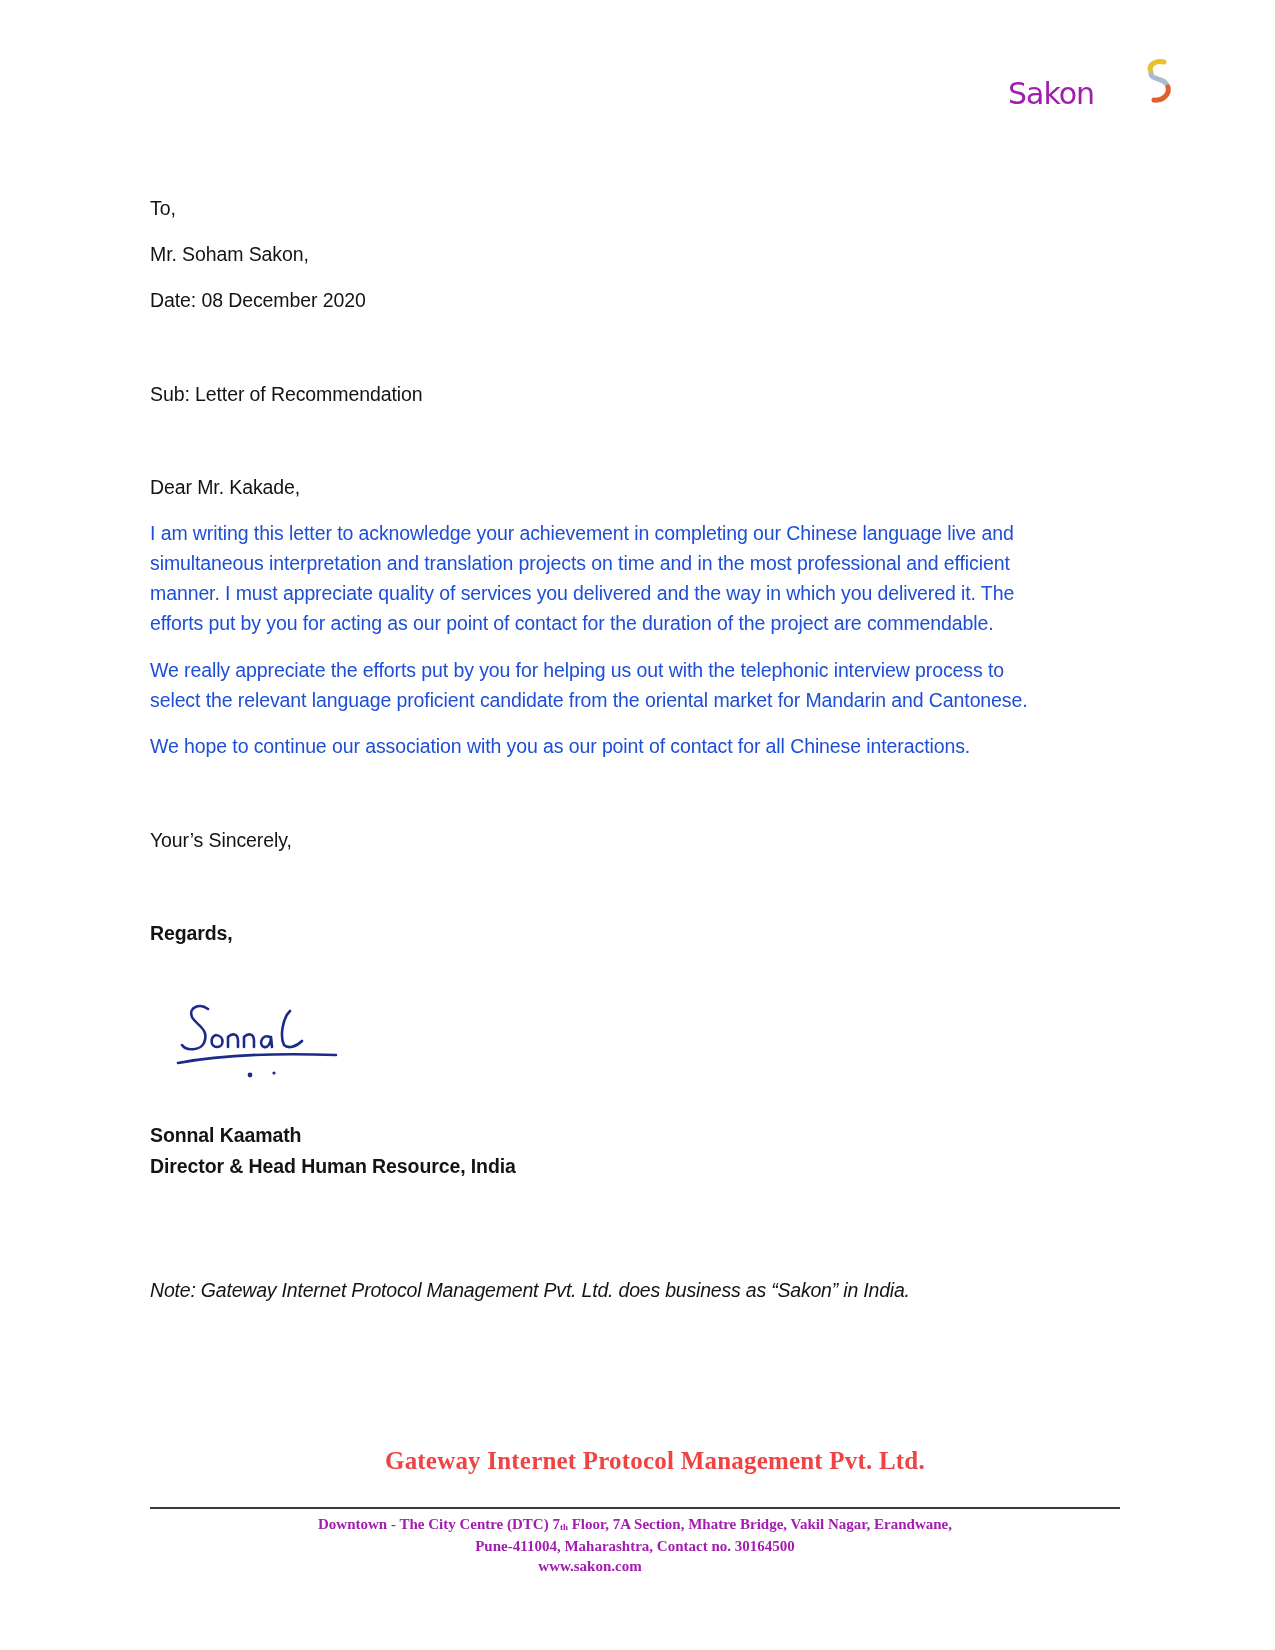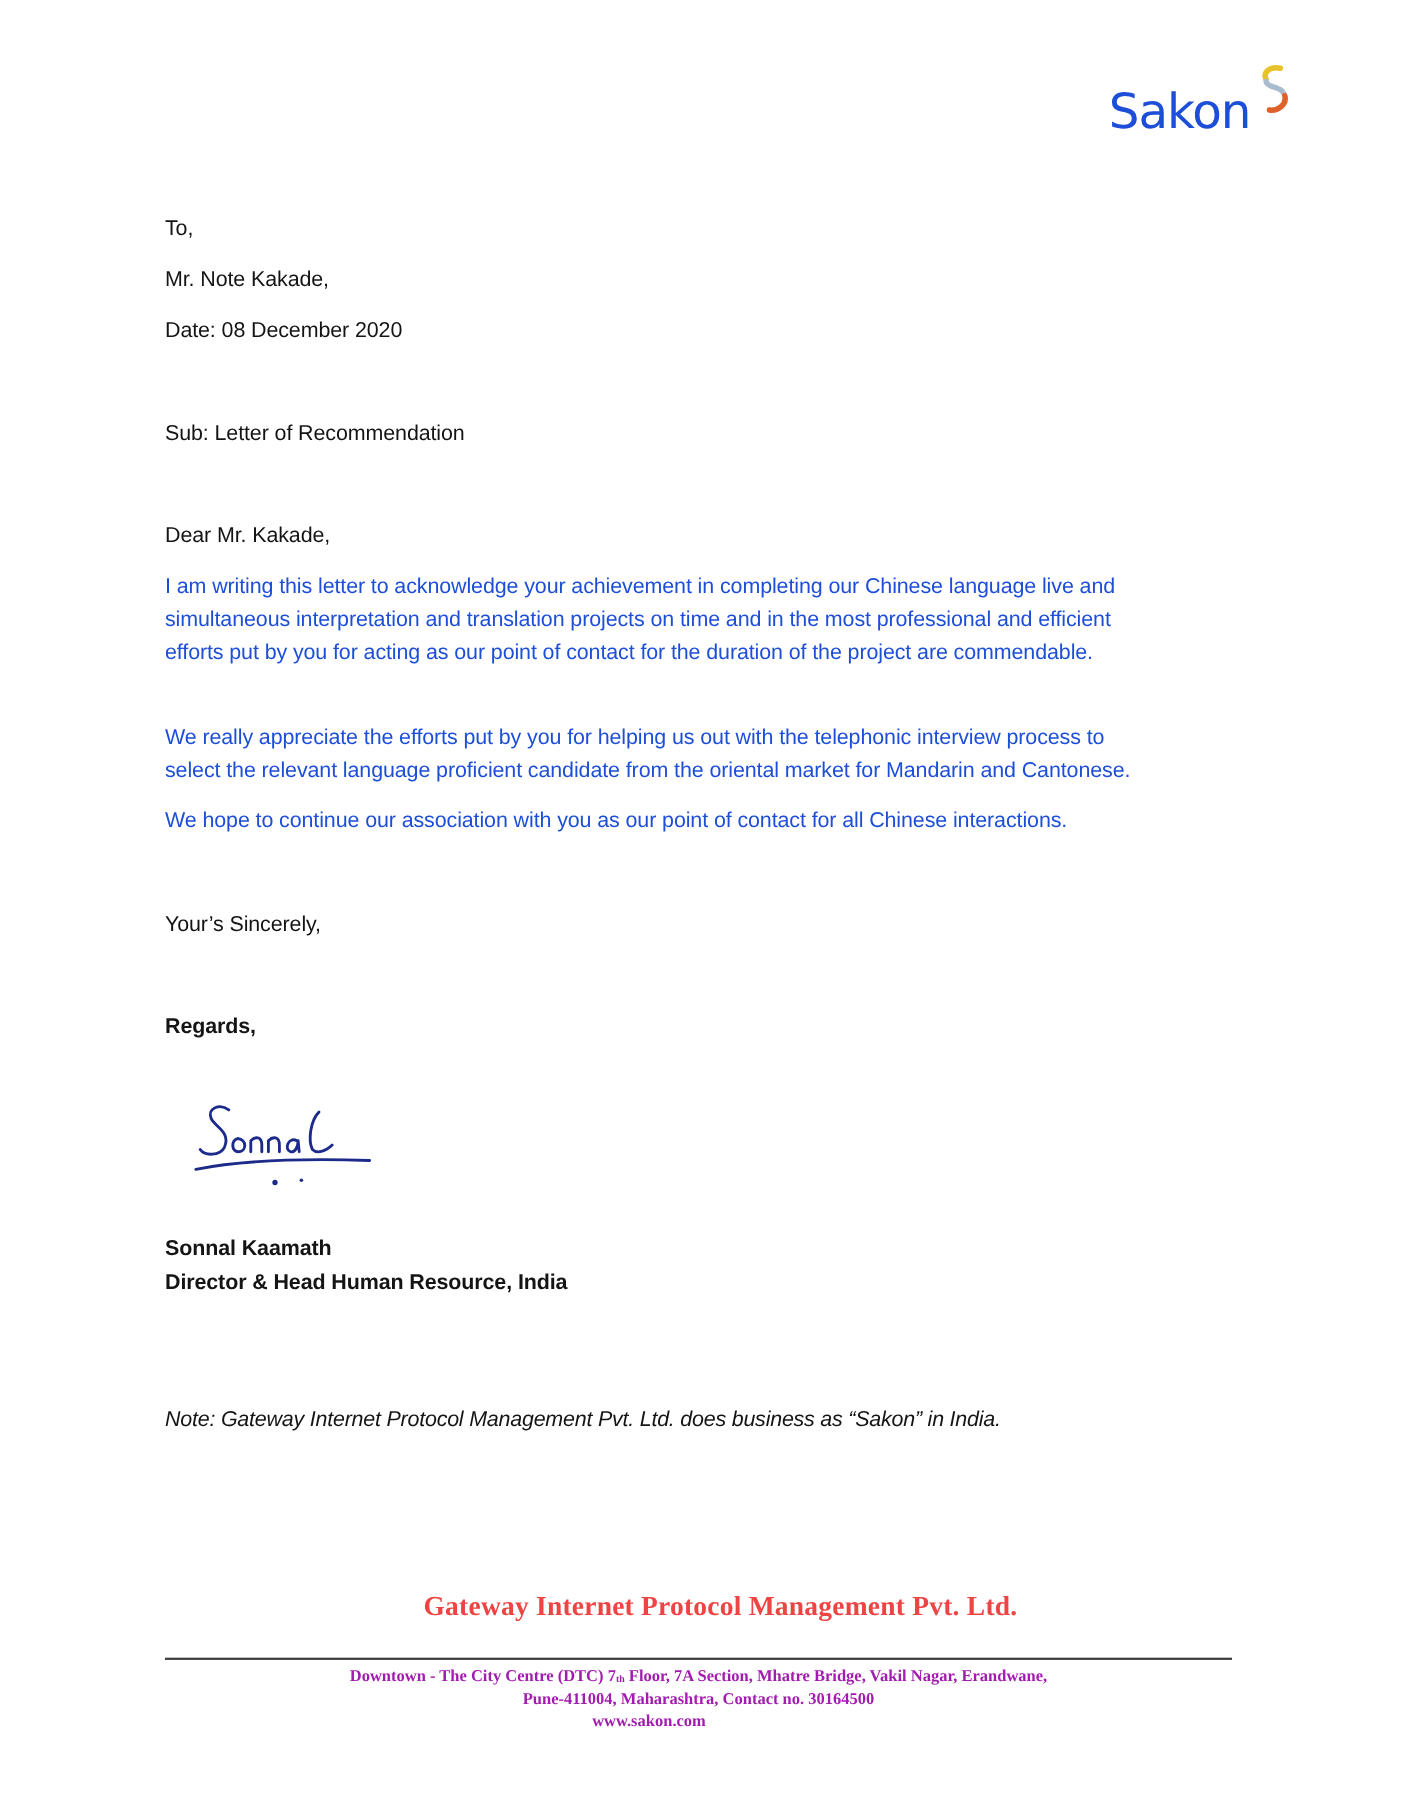--- a/index.html
+++ b/index.html
@@ -3,50 +3,51 @@
   <meta charset="utf-8">
   <style>
     html, body { margin: 0; padding: 0; background: #ffffff; }
     body { width: 1275px; height: 1650px; position: relative; overflow: hidden;
            font-family: "Liberation Sans", "DejaVu Sans", sans-serif; color: #111111; }
     .abs { position: absolute; }
     .body-text { font-size: 19.5px; line-height: 30px; white-space: nowrap; color: #141414; letter-spacing: -0.1px; }
     .bold { font-weight: bold; }
     .para { position: absolute; left: 150px; width: 980px; font-size: 19.5px; line-height: 30px; color: #1d4ed8; letter-spacing: -0.1px; }
     .para span { display: block; white-space: nowrap; }
-    .logo-text { font-family: "DejaVu Sans", sans-serif; font-size: 44px; color: #1d4ed8; letter-spacing: -1px; }
+    .logo-text { font-family: "DejaVu Sans", sans-serif; font-size: 30px; color: #a21caf; letter-spacing: -1px; }
     .footer-company { font-family: "Liberation Serif", "DejaVu Serif", serif; font-size: 25px; color: #ef4444; font-weight: bold; letter-spacing: 0.2px; }
     .footer-line { background: #3a3a3a; height: 2px; }
     .footer-addr { font-family: "Liberation Serif", "DejaVu Serif", serif; font-size: 15px; font-weight: bold; color: #a21caf; text-align: center; white-space: nowrap; line-height: 20px; }
     .note { font-style: italic; font-size: 19.5px; color: #141414; letter-spacing: -0.2px; white-space: nowrap; }
     sub.th { font-size: 9px; vertical-align: baseline; position: relative; top: 1px; }
   </style>
 </head>
 <body>
 
 <div class="abs" style="left:1008px; top:68px; width:170px; height:60px;">
   <span class="abs logo-text" style="left:0; top:8px;">Sakon</span>
   <svg class="abs" style="left:134px; top:-10px;" width="34" height="50" viewBox="0 0 34 50">
     <path d="M22 4 C12 2, 6 8, 9 14" stroke="#e8c22a" stroke-width="5" fill="none" stroke-linecap="round"></path>
     <path d="M9 16 C10 22, 22 20, 25 27" stroke="#a9bccd" stroke-width="5" fill="none" stroke-linecap="round" stroke-dasharray="3 2"></path>
     <path d="M26 29 C28 37, 20 43, 12 42" stroke="#e0602a" stroke-width="5" fill="none" stroke-linecap="round"></path>
   </svg>
 </div>
 
 <div class="abs body-text" style="left:150px; top:193px;">To,</div>
-<div class="abs body-text" style="left:150px; top:239px;">Mr. Note Kakade,</div>
+<div class="abs body-text" style="left:150px; top:239px;">Mr. Soham Sakon,</div>
 <div class="abs body-text" style="left:150px; top:285px;">Date: 08 December 2020</div>
 
 <div class="abs body-text" style="left:150px; top:379px;">Sub: Letter of Recommendation</div>
 
 <div class="abs body-text" style="left:150px; top:472px;">Dear Mr. Kakade,</div>
 
 <div class="para" style="top:518px;">
   <span>I am writing this letter to acknowledge your achievement in completing our Chinese language live and</span>
   <span>simultaneous interpretation and translation projects on time and in the most professional and efficient</span>
+  <span>manner. I must appreciate quality of services you delivered and the way in which you delivered it. The</span>
   <span>efforts put by you for acting as our point of contact for the duration of the project are commendable.</span>
 </div>
 <div class="para" style="top:655px;">
   <span>We really appreciate the efforts put by you for helping us out with the telephonic interview process to</span>
   <span>select the relevant language proficient candidate from the oriental market for Mandarin and Cantonese.</span>
 </div>
 <div class="para" style="top:731px;">
   <span>We hope to continue our association with you as our point of contact for all Chinese interactions.</span>
 </div>
 

